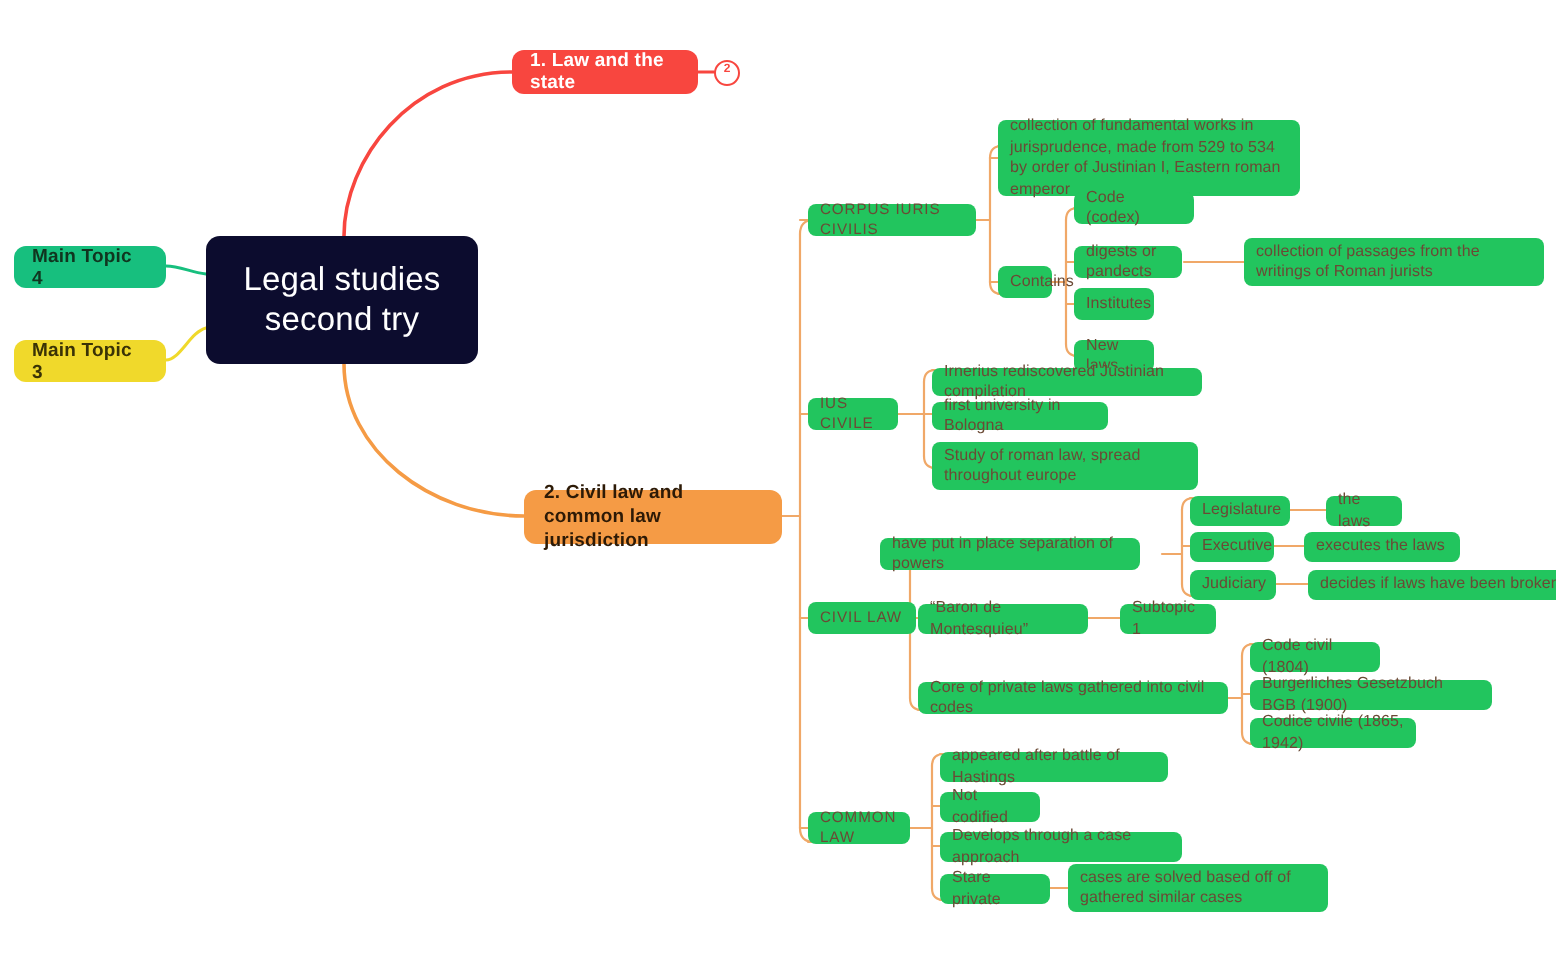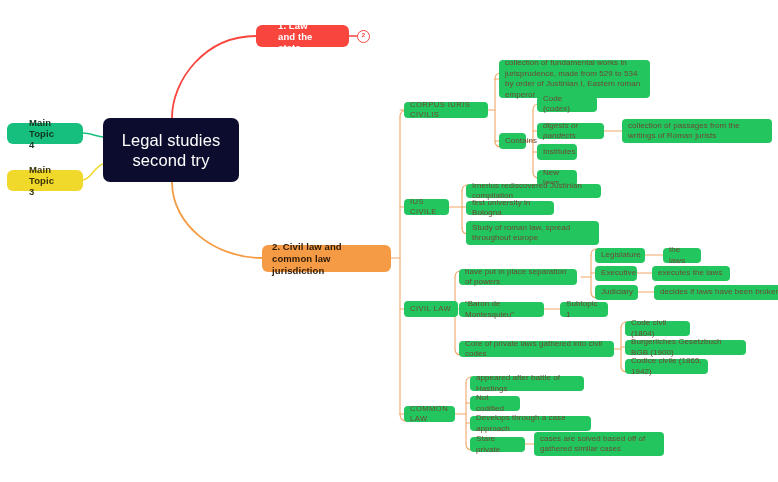--- a/index.html
+++ b/index.html
@@ -50,21 +50,21 @@
     text-align: center;
     justify-content: center;
     letter-spacing: .1px;
   }
 
   
   .topic {
     border-radius: 6px;
     font-size: 9.5px;
     font-weight: 700;
-    padding: 0 22px;
+    padding: 0 9px;
     letter-spacing: .1px;
   }
   .topic.green  { background: #17bf7e; color: #10351f; }
   .topic.yellow { background: #f0d92b; color: #3a3306; }
   .topic.red    { background: #f8463f; color: #ffffff; font-size: 9.5px; font-weight: 600;}
   .topic.orange { background: #f59b45; color: #2d1a06; font-weight: 600; line-height: 12px; padding: 0 10px;}
 
   
   .sub {
     background: #22c55e;
@@ -202,39 +202,39 @@
   <div class="node topic orange" style="left:262px; top:245px; width:129px; height:27px;">2. Civil law and common law jurisdiction</div>
 
   <div class="node sub caps" style="left:404px; top:102px; width:84px; height:16px;">CORPUS IURIS CIVILIS</div>
 
   <div class="node sub multi" style="left:499px; top:60px; width:151px; height:38px; padding:4px 6px; white-space:normal;">collection of fundamental works in jurisprudence, made from 529 to 534 by order of Justinian I, Eastern roman emperor</div>
 
   <div class="node sub" style="left:499px; top:133px; width:27px; height:16px;">Contains</div>
 
   <div class="node sub" style="left:537px; top:96px; width:60px; height:16px;">Code (codex)</div>
 
-  <div class="node sub" style="left:537px; top:123px; width:67px; height:16px;font-style:italic;">digests or pandects</div>
+  <div class="node sub" style="left:537px; top:123px; width:54px; height:16px;">digests or pandects</div>
 
   <div class="node sub multi" style="left:622px; top:119px; width:150px; height:24px; padding:3px 6px; white-space:normal;">collection of passages from the writings of Roman jurists</div>
 
   <div class="node sub" style="left:537px; top:144px; width:40px; height:16px;">Institutes</div>
 
   <div class="node sub" style="left:537px; top:170px; width:40px; height:16px;">New laws</div>
 
   <div class="node sub caps" style="left:404px; top:199px; width:45px; height:16px;">IUS CIVILE</div>
 
   <div class="node sub" style="left:466px; top:184px; width:135px; height:14px;">Irnerius rediscovered Justinian compilation</div>
 
   <div class="node sub" style="left:466px; top:201px; width:88px; height:14px;">first university in Bologna</div>
 
   <div class="node sub multi" style="left:466px; top:221px; width:133px; height:24px; padding:3px 6px; white-space:normal;">Study of roman law, spread throughout europe</div>
 
   <div class="node sub caps" style="left:404px; top:301px; width:54px; height:16px;">CIVIL LAW</div>
 
-  <div class="node sub" style="left:459px; top:269px; width:118px; height:16px;">have put in place separation of powers</div>
+  <div class="node sub" style="left:440px; top:269px; width:130px; height:16px;">have put in place separation of powers</div>
 
   <div class="node sub" style="left:595px; top:248px; width:50px; height:15px;">Legislature</div>
   <div class="node sub" style="left:663px; top:248px; width:38px; height:15px;">the laws</div>
 
   <div class="node sub" style="left:595px; top:266px; width:42px; height:15px;">Executive</div>
   <div class="node sub" style="left:652px; top:266px; width:78px; height:15px;">executes the laws</div>
 
   <div class="node sub" style="left:595px; top:285px; width:43px; height:15px;">Judiciary</div>
   <div class="node sub" style="left:654px; top:285px; width:136px; height:15px;">decides if laws have been broken</div>
 

